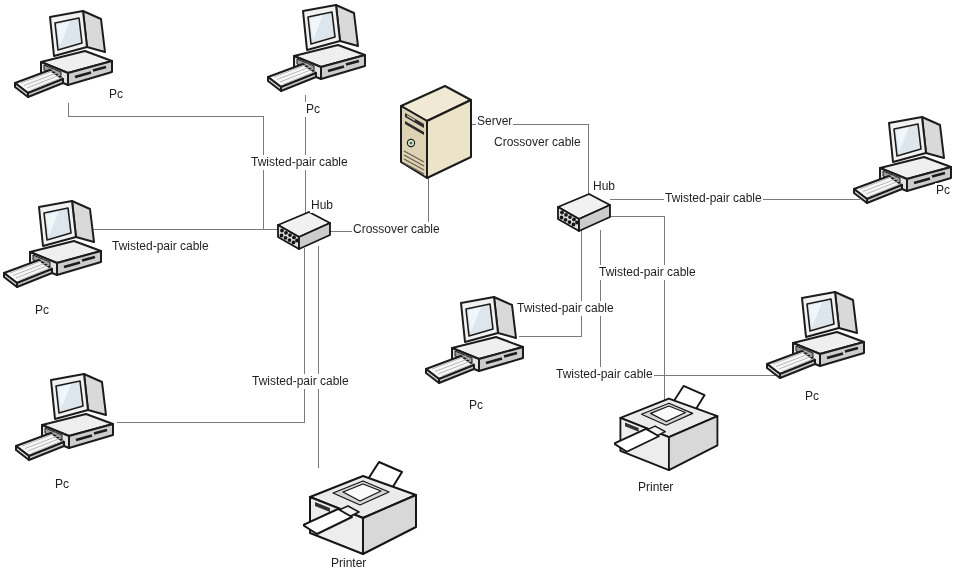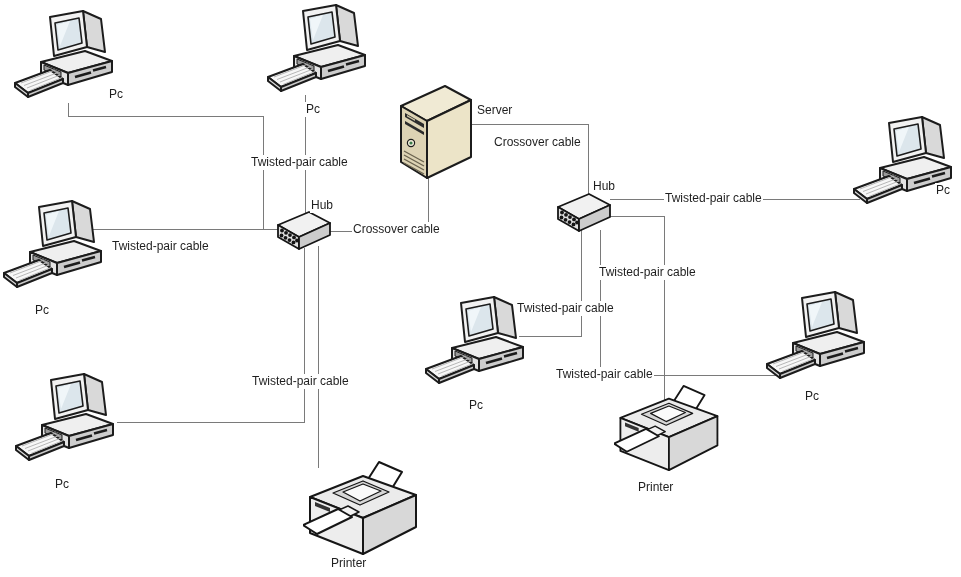--- a/index.html
+++ b/index.html
@@ -122,21 +122,21 @@
       </svg></div>
   <div class="node" style="left:303px;top:457px"><svg width="118" height="102" viewBox="0 0 118 102">
         <use href="#icon-printer"></use>
       </svg></div>
   <div class="node" style="left:614px;top:381px"><svg width="108" height="94" viewBox="0 0 118 102">
         <use href="#icon-printer"></use>
       </svg></div>
 
   <div class="lbl" style="left:108px;top:87px">Pc</div>
   <div class="lbl" style="left:305px;top:102px">Pc</div>
-  <div class="lbl" style="left:476px;top:103px">Server</div>
+  <div class="lbl" style="left:476px;top:114px">Server</div>
   <div class="lbl" style="left:935px;top:183px">Pc</div>
   <div class="lbl" style="left:310px;top:198px">Hub</div>
   <div class="lbl" style="left:592px;top:179px">Hub</div>
   <div class="lbl" style="left:34px;top:303px">Pc</div>
   <div class="lbl" style="left:468px;top:398px">Pc</div>
   <div class="lbl" style="left:54px;top:477px">Pc</div>
   <div class="lbl" style="left:804px;top:389px">Pc</div>
   <div class="lbl" style="left:330px;top:556px">Printer</div>
   <div class="lbl" style="left:637px;top:480px">Printer</div>
 

